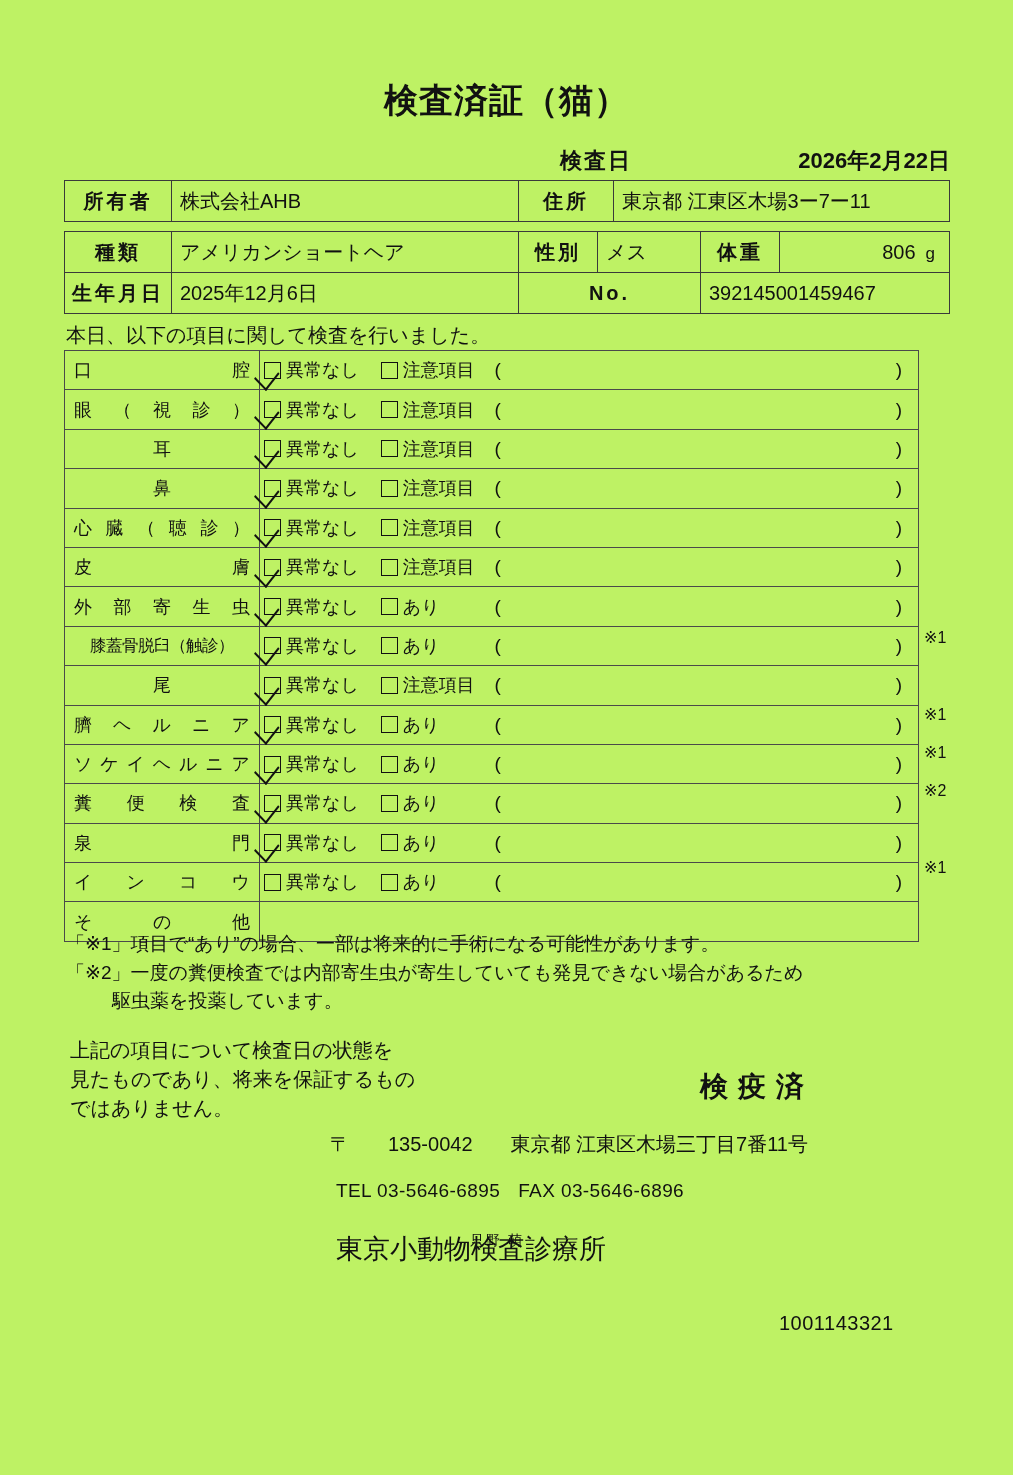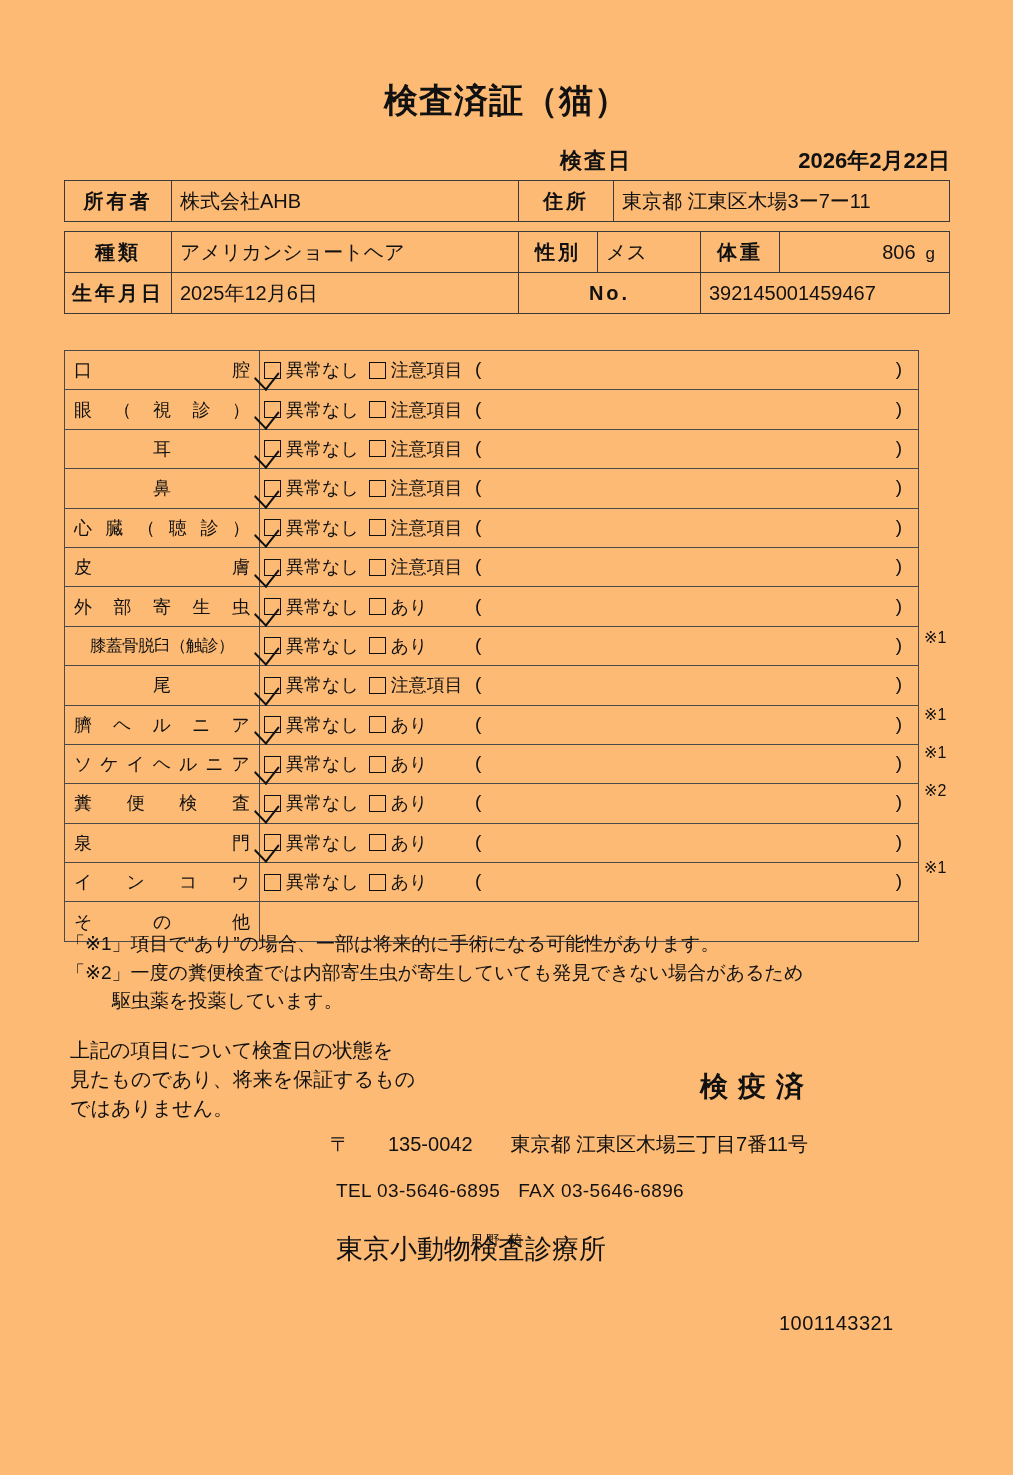--- a/index.html
+++ b/index.html
@@ -11,21 +11,21 @@
     width: 1013px;
     height: 1475px;
     position: relative;
     font-family: "Liberation Sans", "DejaVu Sans", sans-serif;
     color: #1a1a1a;
     overflow: hidden;
   }
   .page {
     position: absolute;
     inset: 0;
-    background: #fdba74;
+    background: #bef264;
   }
 
   
   .doc-title {
     position: absolute;
     top: 78px;
     left: 0;
     width: 1013px;
     text-align: center;
     font-size: 34px;
@@ -134,22 +134,22 @@
     text-align: center;
     width: 100%;
     font-size: 16.5px;
     letter-spacing: -0.5px;
   }
   td.ck-opts {
     padding: 0 6px 0 4px;
   }
   .opts-wrap {
     display: flex;
-    align-items: flex-start;
-    gap: 0;
+    align-items: center;
+    gap: 12px;
   }
   .opt {
     display: inline-flex;
     align-items: center;
     position: relative;
   }
   .opt-a { width: 132px; }
   .opt-b { width: 150px; padding-left: 10px; }
   .box {
     display: inline-block;
@@ -321,20 +321,21 @@
     </tr>
     <tr>
       <td class="lbl">生年月日</td>
       <td class="val">2025年12月6日</td>
       <td class="lbl" colspan="2">No.</td>
       <td class="val" colspan="2">392145001459467</td>
     </tr>
   </tbody>
     </table>
 
+  <div class="intro-line">本日、以下の項目に関して検査を行いました。</div>
 
   <table class="check-table">
     <tbody id="checklist-body">
         <tr>
           <td class="ck-label">
             <span class="lbl-spread">
               <span>口</span>
               <span>腔</span>
             </span>
           </td>

